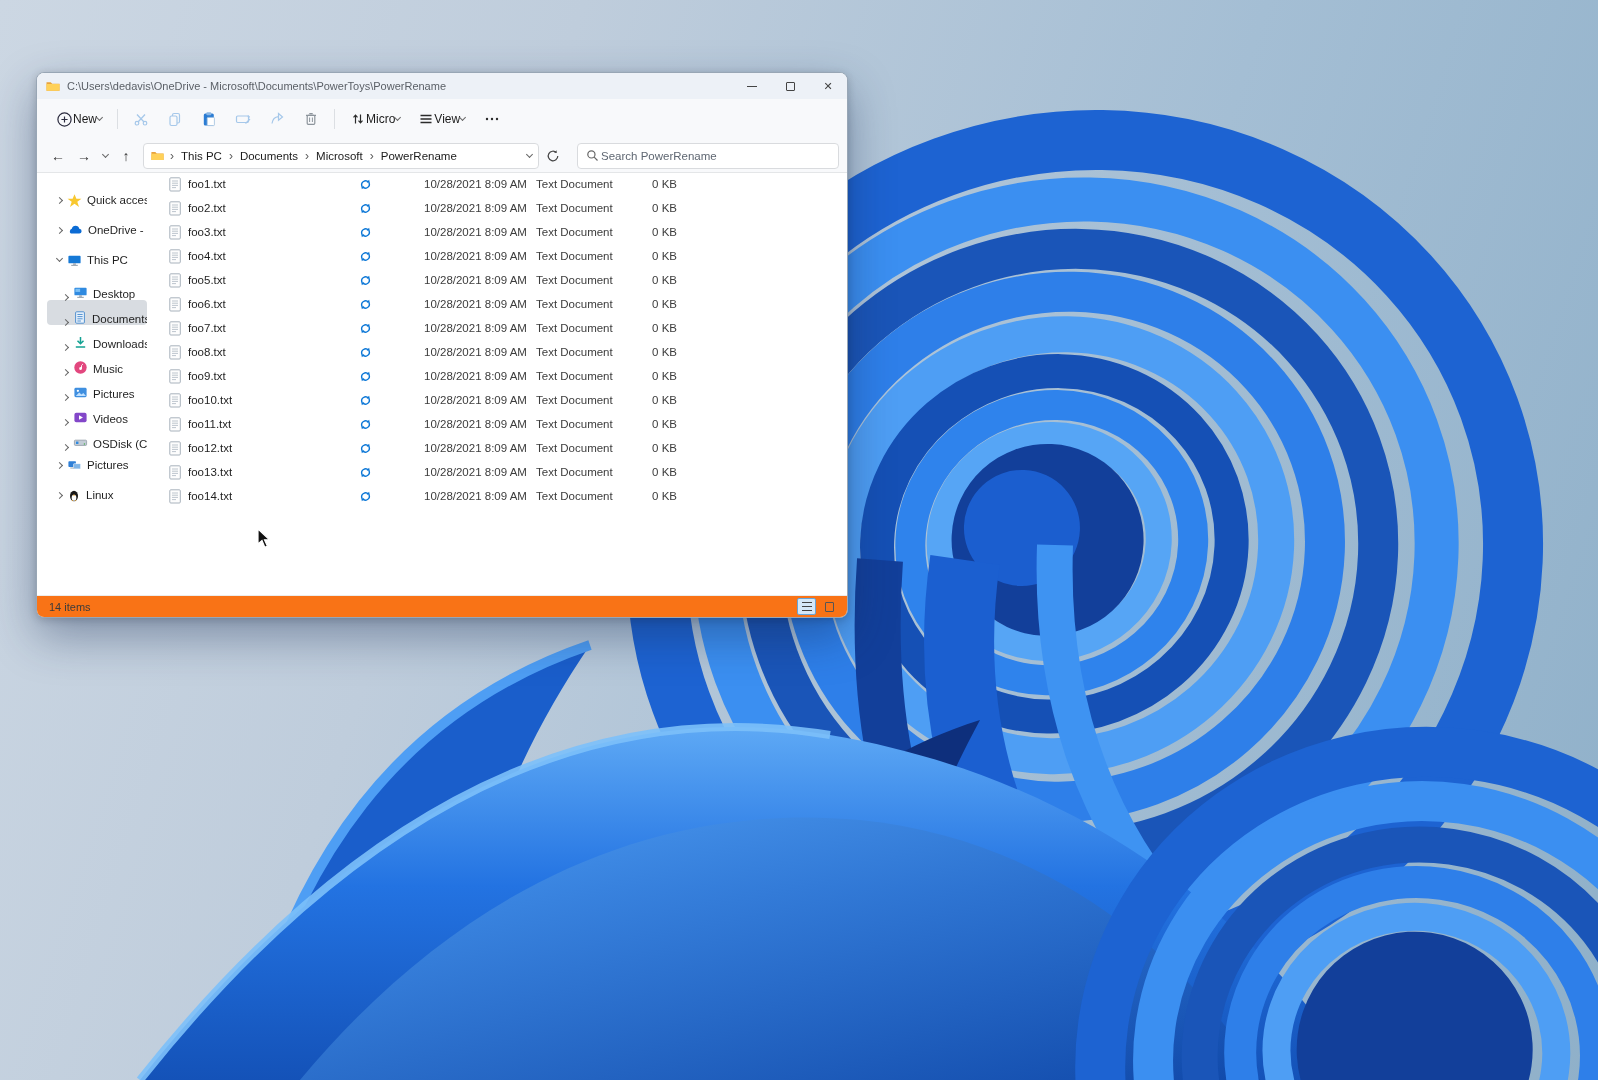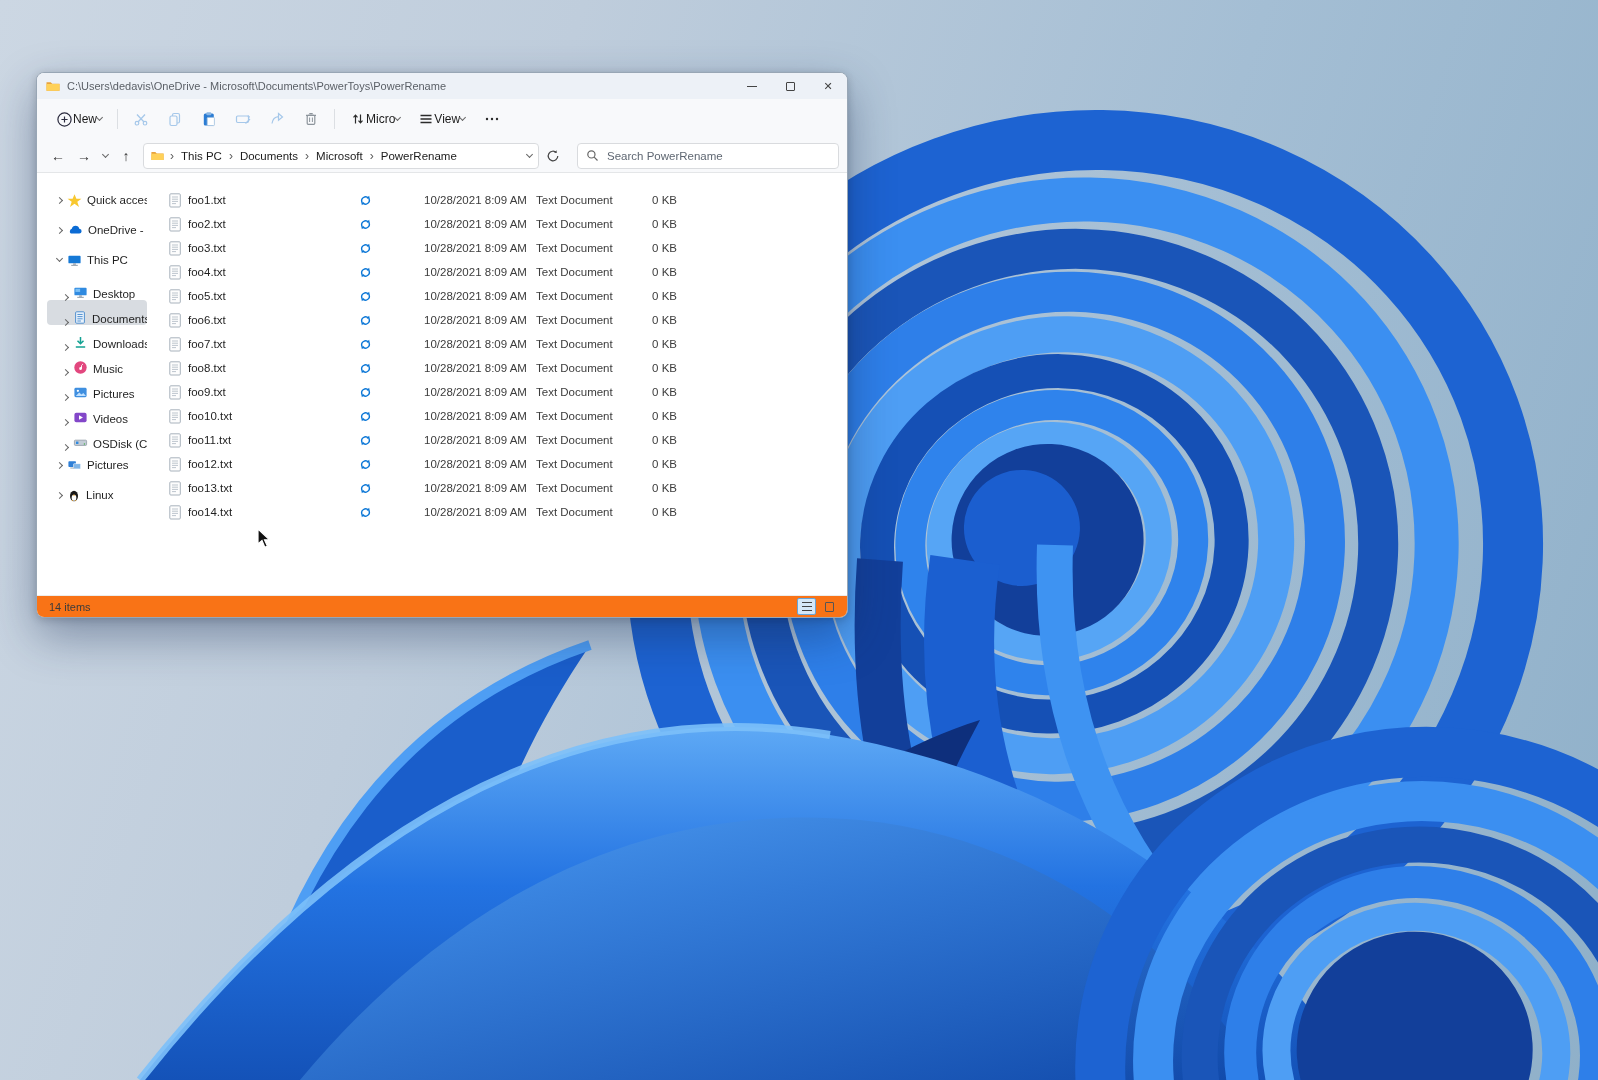--- a/index.html
+++ b/index.html
@@ -31,41 +31,41 @@
   .addr{height:34px;background:#f8f9fb;border-bottom:1px solid #e4e6e8;display:flex;align-items:center;padding:0 8px;flex:0 0 auto;}
   .nav-ic{width:26px;height:26px;display:flex;align-items:center;justify-content:center;color:#333;font-size:14px;border-radius:4px;}
   .nav-ic.small{width:16px;}
   .crumbbox{width:396px;height:26px;background:#fff;border:1px solid #d9dbde;border-radius:4px;
     display:flex;align-items:center;padding:0 6px;margin-left:4px;gap:5px;white-space:nowrap;}
   .crumb{font-size:11.5px;color:#1b1b1b;padding:2px 2px;}
   .crumb-sep{color:#5c5c5c;font-size:12px;}
   .crumbbox .tail{margin-left:auto;}
   .refresh{width:22px;height:26px;display:flex;align-items:center;justify-content:center;margin-left:3px;}
   .search{margin-left:auto;width:262px;height:26px;background:#fff;border:1px solid #d9dbde;border-radius:4px;
-    display:flex;align-items:center;padding:0 8px;gap:6px;}
+    display:flex;align-items:center;padding:0 8px;}
   .search input{border:none;outline:none;flex:1;font-size:11.5px;color:#333;background:transparent;
     font-family:"Liberation Sans","DejaVu Sans",sans-serif;}
   .search input::placeholder{color:#5f6772;}
   
   .main{flex:1;display:flex;min-height:0;background:#fff;}
   .sidebar{width:124px;flex:0 0 auto;padding-top:12px;overflow:hidden;}
   .sb-item{display:flex;align-items:center;gap:5px;padding-left:10px;height:30px;border-radius:4px;margin:0 14px 0 10px;}
   .sb-item.child{padding-left:16px;height:25px;align-items:flex-end;}
   .sb-item.selected{background:#d8dce1;}
   .sb-item .lbl{white-space:nowrap;overflow:hidden;font-size:11.5px;color:#1f1f1f;}
   .sb-item svg{flex:0 0 auto;}
   .sb-chev{flex:0 0 auto;}
   
   .content{flex:1;position:relative;min-width:0;}
   .hdr{position:relative;height:24px;border-bottom:1px solid #f0f0f0;color:#454545;}
   .hdr span{position:absolute;top:5px;font-size:11.5px;}
   .hdr .sep{position:absolute;top:5px;width:1px;height:14px;background:#e6e6e6;}
   .cb{position:absolute;left:8px;top:6px;width:12px;height:12px;border:1px solid #9a9a9a;border-radius:2px;background:#fff;}
   .sort-caret{position:absolute;left:100px;top:1px;width:5px;height:5px;border-right:1.2px solid #888;border-bottom:1.2px solid #888;transform:rotate(-135deg);}
-  .rows{position:relative;margin-top:16px;}
+  .rows{position:relative;}
   .frow{position:relative;height:24px;}
   .frow .name{position:absolute;left:27px;top:5px;color:#1f1f1f;}
   .frow .ficon{position:absolute;left:8px;top:4px;}
   .frow .sync{position:absolute;left:198px;top:5px;}
   .frow .date{position:absolute;left:263px;top:5px;color:#3c3c3c;}
   .frow .type{position:absolute;left:375px;top:5px;color:#3c3c3c;}
   .frow .size{position:absolute;left:458px;top:5px;width:58px;text-align:right;color:#3c3c3c;}
   
   .statusbar{height:22px;border-top:1px solid #ececec;display:flex;align-items:center;padding:0 8px 0 12px;flex:0 0 auto;background:#f97316;}
   .statusbar .cnt{font-size:11px;color:#3c3c3c;}

